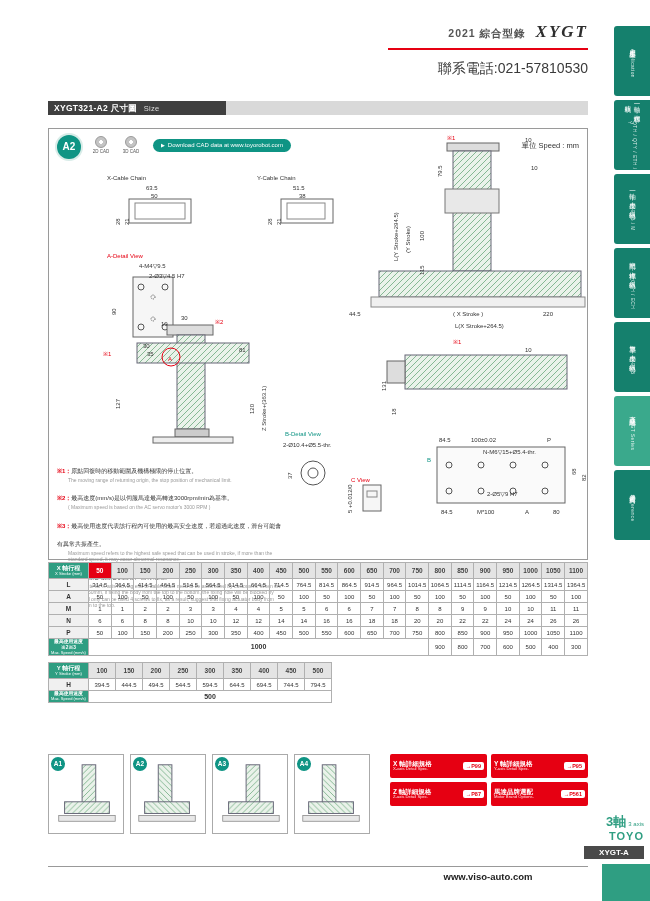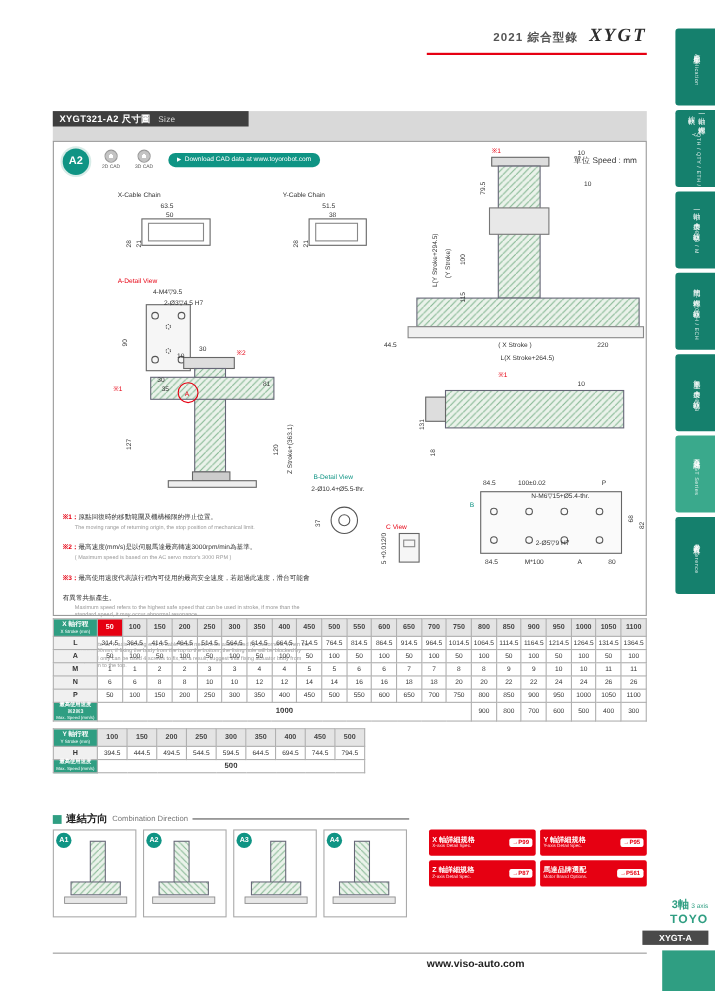--- a/index.html
+++ b/index.html
@@ -8,21 +8,21 @@
   .page{position:relative;width:650px;height:901px;background:#fff;overflow:hidden}
 
   
   .hdr{position:absolute;top:22px;left:300px;width:288px;display:flex;justify-content:flex-end;align-items:baseline;gap:10px}
   .catalog{font-size:10.5px;font-weight:bold;color:#555;letter-spacing:1px}
   .logo{font-family:"Liberation Serif",serif;font-style:italic;font-weight:bold;font-size:17px;color:#2e2e2e;letter-spacing:2px}
   .redline{position:absolute;top:48px;left:388px;width:200px;height:2px;background:#e60012}
   .phone{position:absolute;top:60px;left:288px;width:300px;text-align:right;font-size:14px;color:#3a3a3a}
 
   
-  .titlebar{position:absolute;top:101px;left:48px;width:540px;height:28px;background:#d9d9d9}
+  .titlebar{position:absolute;top:101px;left:48px;width:540px;height:14px;background:#d9d9d9}
   .titlebox{width:178px;height:14px;background:#3f3f3f;color:#fff;font-size:8.5px;line-height:14px;padding-left:6px;font-weight:bold;letter-spacing:.3px}
   .tsub{font-weight:normal;margin-left:4px;font-size:7.5px;color:#ddd}
 
   
   .panel{position:absolute;top:128px;left:48px;width:540px;height:432px;border:1px solid #9a9a9a;background:#fff}
   .a2badge{position:absolute;top:6px;left:8px;width:24px;height:24px;border-radius:50%;background:#0f9484;color:#fff;font-size:10px;font-weight:bold;text-align:center;line-height:24px;box-shadow:0 0 0 2px #d8ece8}
   .cadicon{position:absolute;top:7px;text-align:center;width:24px}
   .disc{display:block;margin:0 auto;width:12px;height:12px;border-radius:50%;background:radial-gradient(circle at 50% 50%, #fff 0 2px, #c4c4c4 2px 6px);border:1px solid #999}
   .cl{display:block;font-size:4.5px;color:#555;margin-top:1px}
   .dlbtn{position:absolute;top:10px;left:104px;height:13px;padding:0 8px;background:#0f9484;border-radius:7px;color:#fff;font-size:6px;line-height:13px;white-space:nowrap;cursor:pointer}
@@ -75,26 +75,26 @@
   
   .specs{position:absolute;top:754px;left:390px;width:198px;display:grid;grid-template-columns:97px 97px;gap:4px}
   .sbtn{height:24px;background:#e60012;border-radius:2px;display:flex;align-items:center;justify-content:space-between;padding:0 3px;color:#fff;cursor:pointer}
   .sl{display:flex;flex-direction:column;line-height:1.1}
   .slz{font-size:6.5px;font-weight:bold;white-space:nowrap}
   .sle{font-size:4.2px;opacity:.9;white-space:nowrap}
   .pg{background:#fff;color:#e60012;font-size:5.5px;font-weight:bold;padding:1px 3px;border-radius:2px;white-space:nowrap}
 
   
   .axisblk{position:absolute;left:548px;top:812px;width:96px;text-align:right;color:#2f9e82;line-height:1.1}
-  .axzh{font-size:10px;font-weight:bold}
+  .axzh{font-size:13px;font-weight:bold}
   .axen{font-size:6px;margin-left:2px}
   .axseries{font-size:11px;font-weight:bold;letter-spacing:1px}
   .modelbadge{position:absolute;left:584px;top:846px;width:60px;height:13px;background:#4a4a4a;color:#fff;font-size:8px;font-weight:bold;text-align:center;line-height:13px}
   .fline{position:absolute;left:48px;top:866px;width:540px;height:1px;background:#999}
-  .furl{position:absolute;left:388px;top:871px;width:200px;text-align:left;font-size:9.5px;font-weight:bold;color:#222}
+  .furl{position:absolute;left:388px;top:871px;width:200px;text-align:center;font-size:9.5px;font-weight:bold;color:#222}
   .corner{position:absolute;left:602px;top:864px;width:48px;height:37px;background:#2f9e82}
 
   
   .sidebar{position:absolute;right:0;top:26px;width:36px}
   .tab{width:36px;height:70px;margin-bottom:4px;background:#15806d;color:#fff;writing-mode:vertical-rl;display:flex;align-items:center;justify-content:center;gap:2px;border-radius:3px 0 0 3px;cursor:pointer}
   .tab.active{background:#3aa98c}
   .tzh{font-size:6.5px;letter-spacing:1px}
   .ten{font-size:4.8px;opacity:.85;letter-spacing:.5px}
 </style>
 </head>
@@ -109,20 +109,21 @@
   </defs>
 </svg>
 
 <div class="page">
 
   <div class="hdr">
     <span class="catalog">2021 綜合型錄</span>
     <span class="logo">XYGT</span>
   </div>
   <div class="redline"></div>
+  <div class="phone">聯系電話:021-57810530</div>
 
   <div class="titlebar">
     <div class="titlebox">
       <span>XYGT321-A2 尺寸圖</span>
       <span class="tsub">Size</span>
     </div>
   </div>
 
   <div class="panel">
     <svg class="draw" viewBox="0 0 540 430">
@@ -460,26 +461,20 @@
         <tr>
           <td class="speedh">
             <span class="s1">最高使用速度</span>
             <span class="s2">Max. Speed (mm/s)</span>
           </td>
           <td class="big" colspan="9">500</td>
         </tr>
       </tbody>
     </table>
 
-  <div class="sechead" style="left:48px;width:324px">
-    <span class="sq"></span>
-    <span class="st">連結方向</span>
-    <span class="se">Combination Direction</span>
-    <span class="sline"></span>
-  </div>
   <div class="combos" id="combos">
       <div class="cbox">
         <span class="cbadge">A1</span>
     <svg class="cs " viewBox="0 0 76 80">
       <rect x="34" y="10" width="14" height="42" fill="url(#hh)" stroke="#667"></rect>
       <rect x="16" y="48" width="46" height="12" fill="url(#hh)" stroke="#667"></rect>
       <rect x="10" y="62" width="58" height="6" fill="#e8e8e8" stroke="#888" stroke-width="0.8"></rect>
     </svg>
       </div>
       <div class="cbox">

